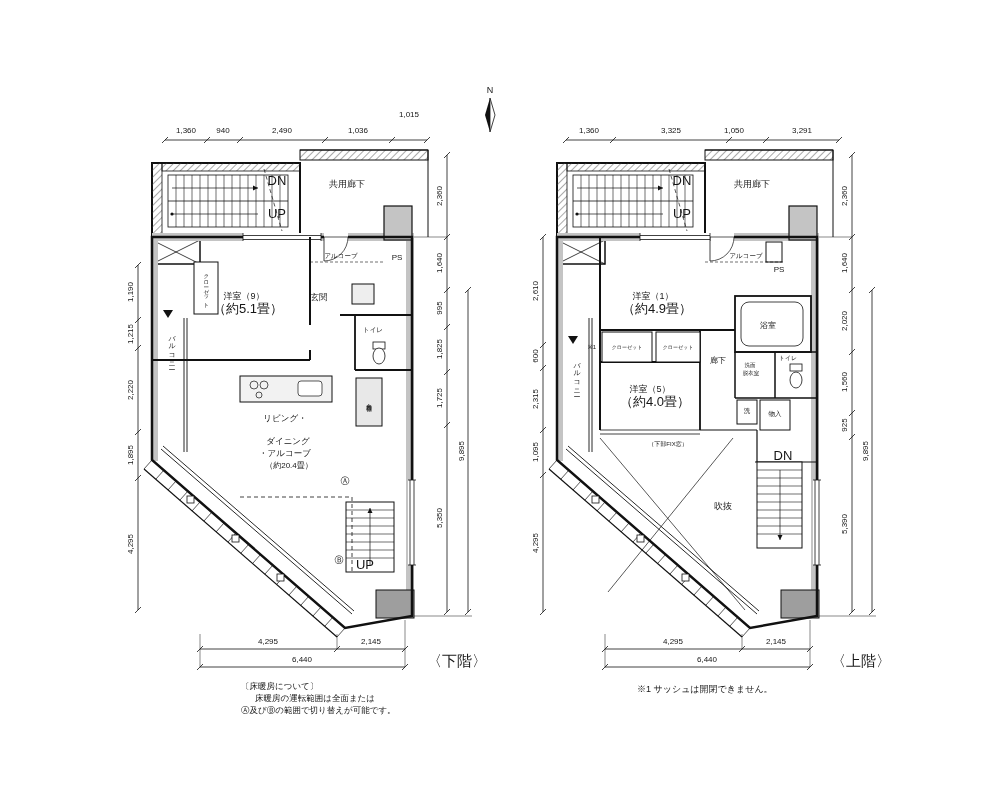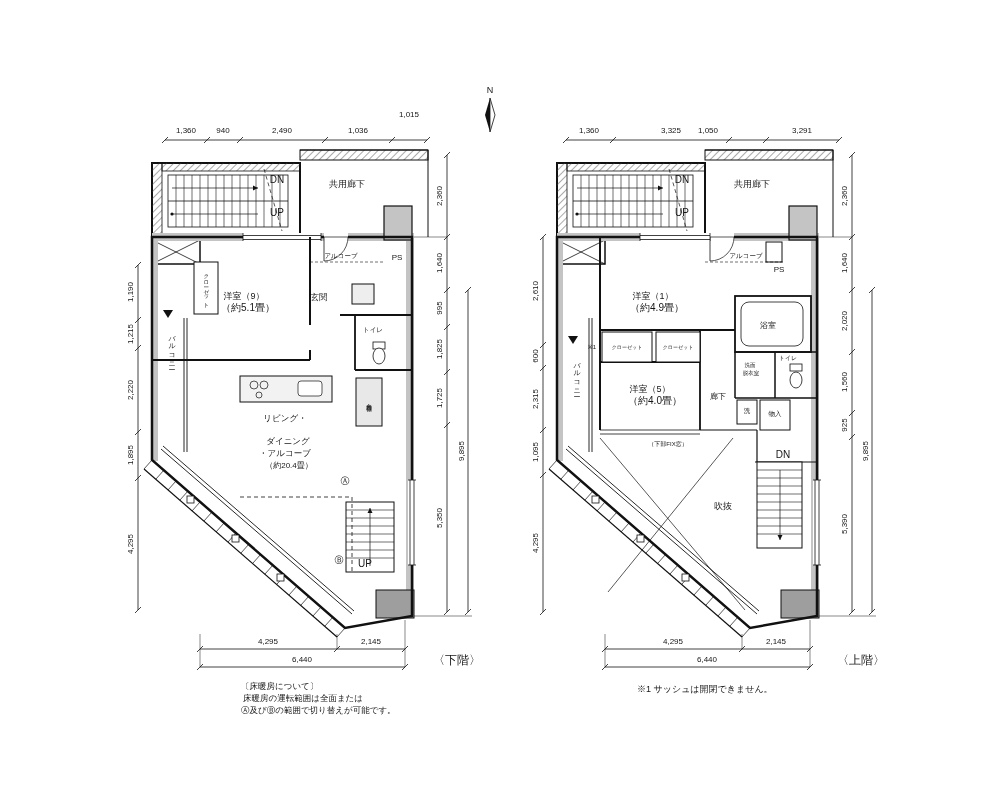--- a/index.html
+++ b/index.html
@@ -3,22 +3,22 @@
 <meta charset="utf-8">
 <style>
   * { margin:0; padding:0; box-sizing:border-box; }
   html,body { width:999px; height:801px; background:#fff; font-family:"Liberation Sans",sans-serif; }
   .stage { position:absolute; left:0; top:0; width:999px; height:801px; background:#fff; overflow:hidden; }
   svg.draw { position:absolute; left:0; top:0; }
   .lbl { position:absolute; transform:translate(-50%,-50%); white-space:nowrap; color:#151515; line-height:1; }
   .rot { transform:translate(-50%,-50%) rotate(-90deg); }
   .vt { writing-mode:vertical-rl; text-orientation:upright; letter-spacing:1px; }
   .note { position:absolute; white-space:nowrap; color:#151515; line-height:1; }
-  .f10{font-size:12px}.f9{font-size:9px}.f85{font-size:8.5px}.f8{font-size:8px}
-  .f75{font-size:10px}.f7{font-size:7px}.f65{font-size:6.5px}.f6{font-size:6px}
+  .f10{font-size:15px}.f9{font-size:9px}.f85{font-size:8.5px}.f8{font-size:8px}
+  .f75{font-size:13px}.f7{font-size:7px}.f65{font-size:6.5px}.f6{font-size:6px}
   .f55{font-size:5.5px}.f5{font-size:5px}
 </style>
 </head>
 <body>
 
 <div class="stage">
 
 <svg class="draw" width="999" height="801" viewBox="0 0 999 801">
   <defs>
     <pattern id="hx" width="5" height="5" patternUnits="userSpaceOnUse" patternTransform="rotate(45)">
@@ -258,21 +258,21 @@
 <div class="lbl f85" style="left:285px;top:418px">リビング・</div>
 <div class="lbl f85" style="left:288px;top:441px">ダイニング</div>
 <div class="lbl f85" style="left:285px;top:453px">・アルコーブ</div>
 <div class="lbl f8" style="left:289px;top:466px">（約20.4畳）</div>
 <div class="lbl f9" style="left:345px;top:481px">Ⓐ</div>
 <div class="lbl f9" style="left:339px;top:560px">Ⓑ</div>
 <div class="lbl f75" style="left:365px;top:564px">UP</div>
 
 <div class="lbl f8" style="left:589px;top:131px">1,360</div>
 <div class="lbl f8" style="left:671px;top:131px">3,325</div>
-<div class="lbl f8" style="left:708px;top:131px">1,050</div>
+<div class="lbl f8" style="left:734px;top:131px">1,050</div>
 <div class="lbl f8" style="left:802px;top:131px">3,291</div>
 <div class="lbl rot f8" style="left:845px;top:196px">2,360</div>
 <div class="lbl rot f8" style="left:845px;top:263px">1,640</div>
 <div class="lbl rot f8" style="left:845px;top:321px">2,020</div>
 <div class="lbl rot f8" style="left:845px;top:382px">1,560</div>
 <div class="lbl rot f8" style="left:845px;top:425px">925</div>
 <div class="lbl rot f8" style="left:845px;top:524px">5,390</div>
 <div class="lbl rot f8" style="left:866px;top:451px">9,895</div>
 <div class="lbl rot f8" style="left:536px;top:291px">2,610</div>
 <div class="lbl rot f8" style="left:536px;top:356px">600</div>
@@ -289,30 +289,30 @@
 <div class="lbl f75" style="left:682px;top:213px">UP</div>
 <div class="lbl f65" style="left:746px;top:256px">アルコーブ</div>
 <div class="lbl f8" style="left:779px;top:270px">PS</div>
 <div class="lbl f9" style="left:653px;top:296px">洋室（1）</div>
 <div class="lbl f75" style="left:657px;top:308px">（約4.9畳）</div>
 <div class="lbl f8" style="left:768px;top:326px">浴室</div>
 <div class="lbl f5" style="left:627px;top:347px">クローゼット</div>
 <div class="lbl f5" style="left:678px;top:347px">クローゼット</div>
 <div class="lbl f9" style="left:650px;top:389px">洋室（5）</div>
 <div class="lbl f75" style="left:655px;top:401px">（約4.0畳）</div>
-<div class="lbl f8" style="left:718px;top:397px">廊下</div>
+<div class="lbl f8" style="left:718px;top:361px">廊下</div>
 <div class="lbl f55" style="left:750px;top:366px">洗面</div>
 <div class="lbl f55" style="left:751px;top:374px">脱衣室</div>
 <div class="lbl f6" style="left:788px;top:358px">トイレ</div>
 <div class="lbl f65" style="left:747px;top:411px">洗</div>
 <div class="lbl f65" style="left:775px;top:414px">物入</div>
 <div class="lbl f75" style="left:783px;top:455px">DN</div>
 <div class="lbl f9" style="left:723px;top:506px">吹抜</div>
 <div class="lbl vt f7" style="left:577px;top:375px">バルコニー</div>
 <div class="lbl f6" style="left:592px;top:347px">※1</div>
 <div class="lbl f6" style="left:668px;top:444px">（下部FIX窓）</div>
 
 <div class="note f85" style="left:241px;top:682px">〔床暖房について〕</div>
-<div class="note f85" style="left:243px;top:694px">床暖房の運転範囲は全面または</div>
+<div class="note f85" style="left:255px;top:694px">床暖房の運転範囲は全面または</div>
 <div class="note f85" style="left:241px;top:706px">Ⓐ及びⒷの範囲で切り替えが可能です。</div>
 <div class="note f9" style="left:637px;top:685px">※1 サッシュは開閉できません。</div>
 
 </div>
 
 </body></html>

